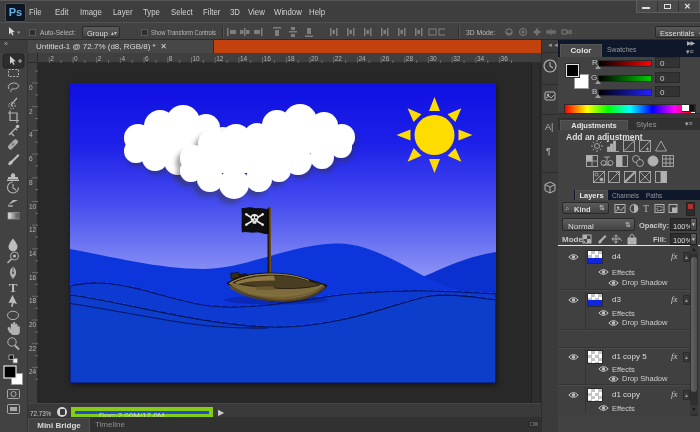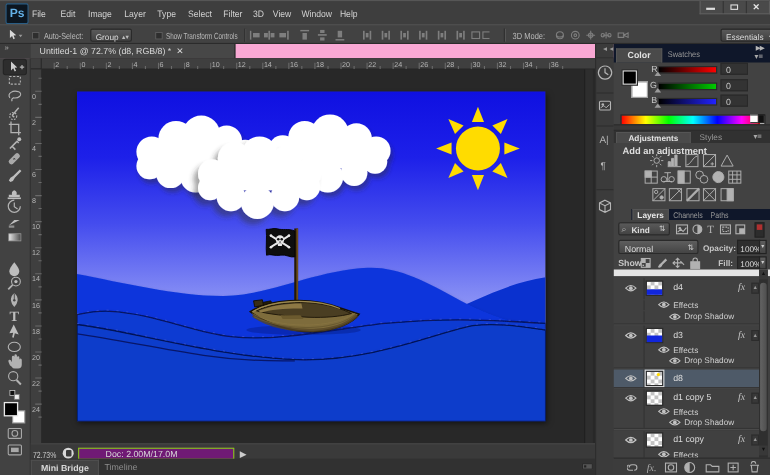--- a/index.html
+++ b/index.html
@@ -103,21 +103,21 @@
           <circle cx="50" cy="5" r="1.5"></circle>
       <path d="M58,3 h5 v4 h-5 z M63,5 l4,-2 v4 z"></path>
     </g>
   </svg>
   <div class="abs" style="left:623px;top:3px;width:53px;height:12px;background:linear-gradient(#595959,#404040);border:1px solid #282828;border-radius:2px;box-sizing:border-box;margin-left:32px;">
      <span class="ob" style="left:4px;top:1.5px;color:#ddd;font-size:7.5px;">Essentials</span>
      <span class="ob" style="left:43px;top:2px;color:#bbb;font-size:5.5px;">▴▾</span>
   </div>
 </div>
 
-<div class="abs" style="left:0;top:40px;width:700px;height:13px;background:#f9a8d4;">
+<div class="abs" style="left:0;top:40px;width:700px;height:13px;background:#c2410c;">
   <div class="abs" style="left:0;top:0;width:28px;height:13px;background:#3c3c3c;color:#aaa;font-size:7px;padding-left:4px;">»</div>
   <div class="abs" style="left:28px;top:0;width:186px;height:13px;background:#474747;border-right:1px solid #2a2a2a;color:#d8d8d8;font-size:8px;line-height:13px;padding-left:8px;box-sizing:border-box;">Untitled-1 @ 72.7% (d8, RGB/8) * &nbsp;✕</div>
 </div>
 
 <div class="abs" style="left:0;top:53px;width:28px;height:379px;background:#424242;border-right:1px solid #333;box-sizing:border-box;" id="toolbar">
 <svg width="27" height="379" viewBox="0 0 27 379">
   <rect x="3" y="1" width="21" height="14" rx="2" fill="#2d2d2d" stroke="#242424"></rect>
   <g stroke="#b2b2b2" fill="none" stroke-width="1">
 
     <path d="M10,3 v8 l2,-2 l1.4,3 1.2,-.6 -1.3,-2.9 2.4,-.2 z" fill="#cfcfcf" stroke="none"></path>
@@ -378,21 +378,21 @@
 
   <div class="abs" style="left:503px;top:10px;width:8px;height:340px;background:#2e2e2e;border-left:1px solid #202020;box-sizing:border-box;"></div>
   <div class="abs" style="left:502px;top:352px;width:10px;height:10px;background:#4a4a4a;border:1px solid #383838;box-sizing:border-box;"></div>
 </div>
 
 <div class="abs" style="left:28px;top:403px;width:513px;height:14px;background:#3a3a3a;border-top:1px solid #474747;box-sizing:border-box;">
   <div class="abs" style="left:2px;top:5px;color:#c9c9c9;font-size:8px;transform-origin:0 0;transform:scaleX(.78);">72.73%</div>
   <div class="abs" style="left:29px;top:3px;width:10px;height:10px;border-radius:50%;background:#d8d8d8;box-sizing:border-box;">
         <div style="position:absolute;left:2.5px;top:2px;width:5px;height:6px;background:#3a3a3a;border-radius:1px;"></div>
       </div>
-  <div class="abs" style="left:43px;top:3px;width:142px;height:11px;background:#701a75;border:1px solid #84cc16;box-sizing:border-box;color:#d8d8d8;font-size:8px;line-height:10px;padding-left:24px;">Doc: 2.00M/17.0M</div>
+  <div class="abs" style="left:43px;top:3px;width:142px;height:11px;background:#1d4ed8;border:4px solid #84cc16;box-sizing:border-box;color:#d8d8d8;font-size:8px;line-height:10px;padding-left:24px;">Doc: 2.00M/17.0M</div>
   <div class="abs" style="left:190px;top:4px;color:#ccc;font-size:8px;">▶</div>
 </div>
 
 <div class="abs" style="left:28px;top:417px;width:513px;height:15px;background:#313131;">
   <div class="abs" style="left:0px;top:1px;width:62px;height:14px;background:#424242;border:1px solid #4f4f4f;border-bottom:none;box-sizing:border-box;color:#d8d8d8;font-size:8px;font-weight:bold;text-align:center;line-height:13px;">Mini Bridge</div>
   <div class="abs" style="left:67px;top:3px;color:#8d8d8d;font-size:8px;">Timeline</div>
   <div class="abs" style="left:501px;top:4px;width:10px;height:6px;background:#555;border:1px solid #2a2a2a;box-sizing:border-box;">
         <div style="position:absolute;left:1px;top:1px;width:2px;height:2px;background:#222;"></div>
       </div>
 </div>
@@ -551,37 +551,37 @@
     <div class="abs" style="left:128px;top:2px;width:7px;height:12px;background:#2c2c2c;border:1px solid #222;">
           <div style="position:absolute;left:1px;top:1px;width:5px;height:5px;background:#b03030;"></div>
         </div>
     <div class="abs" style="left:4px;top:18px;width:73px;height:13px;background:linear-gradient(#5e5e5e,#444);border:1px solid #2a2a2a;border-radius:2px;box-sizing:border-box;">
       <span class="abs" style="left:5px;top:2.5px;color:#ddd;font-size:8px;">Normal</span>
       <span class="abs" style="left:62px;top:2px;color:#ccc;font-size:7px;">⇅</span>
     </div>
     <span class="abs" style="left:81px;top:21px;color:#c6c6c6;font-size:7.5px;font-weight:bold;text-align:right;">Opacity:</span>
     <div class="abs" style="left:112px;top:18px;width:21px;height:13px;background:#2e2e2e;border:1px solid #222;box-sizing:border-box;color:#ddd;font-size:7.5px;padding:2.5px 0 0 2px;">100%</div>
     <div class="abs" style="left:132px;top:18px;width:7px;height:13px;background:linear-gradient(#5e5e5e,#444);border:1px solid #222;box-sizing:border-box;color:#ccc;font-size:5.5px;text-align:center;line-height:11px;">▾</div>
-    <span class="abs" style="left:4px;top:35px;color:#c6c6c6;font-size:8px;font-weight:bold;">Show:</span>
+    <span class="abs" style="left:4px;top:35px;color:#c6c6c6;font-size:8px;font-weight:bold;">Mode:</span>
     <svg class="abs" style="left:24px;top:33px;" width="60" height="12" viewBox="0 0 60 12">
       <g stroke="#b2b2b2" fill="none">
         <rect x="1" y="2" width="8" height="8"></rect>
             <path d="M1,2 h4 v4 h-4 z M5,6 h4 v4 h-4 z" fill="#b2b2b2" stroke="none"></path>
         <path d="M16,10 q1,-3 3,-4 l4,-4 1.5,1.5 -4,4 q-1,2.5 -3,3 z" fill="#b2b2b2" stroke="none"></path>
         <path d="M34,2 v8 M30,6 h8 M32.3,3.5 L34,1.8 l1.7,1.7 M32.3,8.5 L34,10.2 l1.7,-1.7 M31.5,4.3 L29.8,6 l1.7,1.7 M36.5,4.3 L38.2,6 l1.7,1.7" stroke-width="1"></path>
         <rect x="46" y="5" width="8" height="6" fill="#b2b2b2"></rect>
             <path d="M48,5 v-1.5 a2,2 0 0 1 4,0 V5"></path>
       </g>
     </svg>
     <span class="abs" style="left:95px;top:35px;color:#c6c6c6;font-size:7.5px;font-weight:bold;">Fill:</span>
     <div class="abs" style="left:112px;top:33px;width:21px;height:12px;background:#2e2e2e;border:1px solid #222;box-sizing:border-box;color:#ddd;font-size:7.5px;padding:2px 0 0 2px;">100%</div>
     <div class="abs" style="left:132px;top:33px;width:7px;height:12px;background:linear-gradient(#5e5e5e,#444);border:1px solid #222;box-sizing:border-box;color:#ccc;font-size:5.5px;text-align:center;line-height:10px;">▾</div>
   </div>
 
-  <div class="abs" style="left:0;top:205px;width:142px;height:171px;background:#404040;border-top:6px solid #e5e5e5;box-sizing:border-box;" id="layerlist">
+  <div class="abs" style="left:0;top:205px;width:142px;height:171px;background:#404040;border-top:1px solid #e5e5e5;box-sizing:border-box;" id="layerlist">
 <div class="abs" style="left:0;top:2px;width:132px;height:19px;">
           <svg class="abs" style="left:10px;top:5px;" width="11" height="8" viewBox="0 0 11 8">
             <path d="M.8,4 Q5.5,-.8 10.2,4 Q5.5,8.8 .8,4 Z" fill="none" stroke="#c2c2c2" stroke-width="1"></path>
             <circle cx="5.5" cy="4" r="1.7" fill="#c2c2c2"></circle>
           </svg>
           <div class="abs" style="left:27px;top:0;width:1px;height:19px;background:#333;"></div>
           <div class="abs" style="left:29px;top:2px;width:16px;height:14px;background-image:conic-gradient(#c4c4c4 25%,#fff 0 50%,#c4c4c4 0 75%,#fff 0);background-size:7px 7px;border:1px solid #2a2a2a;box-sizing:border-box;">
             <div style="position:absolute;left:0;bottom:0;width:100%;height:5px;background:#1126dc;"></div>
           </div>
           <span class="abs" style="left:54px;top:4px;color:#dcdcdc;font-size:8px;">d4</span>
@@ -628,31 +628,20 @@
         </div>
 <div class="abs" style="left:0;top:72px;width:132px;height:10.5px;">
           <div class="abs" style="left:27px;top:0;width:1px;height:10.5px;background:#333;"></div>
           <svg class="abs" style="left:50px;top:1.0px;" width="11" height="8" viewBox="0 0 11 8">
             <path d="M.8,4 Q5.5,-.8 10.2,4 Q5.5,8.8 .8,4 Z" fill="none" stroke="#c2c2c2" stroke-width="1"></path>
             <circle cx="5.5" cy="4" r="1.7" fill="#c2c2c2"></circle>
           </svg>
           <span class="abs" style="left:64px;top:0.0px;color:#cfcfcf;font-size:7.5px;">Drop Shadow</span>
         </div>
 <div class="abs" style="left:0;top:82.5px;width:132px;height:2px;background:#343434;border-bottom:1px solid #4a4a4a;box-sizing:border-box;"></div>
-<div class="abs" style="left:0;top:84.5px;width:132px;height:16px;background:#4e5a68;">
-          <svg class="abs" style="left:10px;top:4px;" width="11" height="8" viewBox="0 0 11 8">
-            <path d="M.8,4 Q5.5,-.8 10.2,4 Q5.5,8.8 .8,4 Z" fill="none" stroke="#c2c2c2" stroke-width="1"></path>
-            <circle cx="5.5" cy="4" r="1.7" fill="#c2c2c2"></circle>
-          </svg>
-          <div class="abs" style="left:27px;top:0;width:1px;height:16px;background:#333;"></div>
-          <div class="abs" style="left:29px;top:1px;width:16px;height:14px;background-image:conic-gradient(#c4c4c4 25%,#fff 0 50%,#c4c4c4 0 75%,#fff 0);background-size:7px 7px;border:1px solid #2a2a2a;box-sizing:border-box;outline:1px solid #dcdcdc;">
-            <div style="position:absolute;right:2px;top:1px;width:3px;height:3px;background:#ffd900;border-radius:50%;"></div>
-          </div>
-          <span class="abs" style="left:54px;top:3px;color:#dcdcdc;font-size:8px;">d8</span>
-        </div>
 <div class="abs" style="left:0;top:100.5px;width:132px;height:2px;background:#343434;border-bottom:1px solid #4a4a4a;box-sizing:border-box;"></div>
 <div class="abs" style="left:0;top:102.5px;width:132px;height:16px;">
           <svg class="abs" style="left:10px;top:4px;" width="11" height="8" viewBox="0 0 11 8">
             <path d="M.8,4 Q5.5,-.8 10.2,4 Q5.5,8.8 .8,4 Z" fill="none" stroke="#c2c2c2" stroke-width="1"></path>
             <circle cx="5.5" cy="4" r="1.7" fill="#c2c2c2"></circle>
           </svg>
           <div class="abs" style="left:27px;top:0;width:1px;height:16px;background:#333;"></div>
           <div class="abs" style="left:29px;top:1px;width:16px;height:14px;background-image:conic-gradient(#c4c4c4 25%,#fff 0 50%,#c4c4c4 0 75%,#fff 0);background-size:7px 7px;border:1px solid #2a2a2a;box-sizing:border-box;"></div>
           <span class="abs" style="left:54px;top:3px;color:#dcdcdc;font-size:8px;">d1 copy 5</span>
           <span class="abs" style="left:113px;top:2px;color:#c8c8c8;font-size:9px;font-style:italic;font-family:Liberation Serif,serif;">fx</span>
@@ -689,36 +678,20 @@
 <div class="abs" style="left:0;top:157.5px;width:132px;height:9.5px;">
           <div class="abs" style="left:27px;top:0;width:1px;height:9.5px;background:#333;"></div>
           <svg class="abs" style="left:40px;top:0.0px;" width="11" height="8" viewBox="0 0 11 8">
             <path d="M.8,4 Q5.5,-.8 10.2,4 Q5.5,8.8 .8,4 Z" fill="none" stroke="#c2c2c2" stroke-width="1"></path>
             <circle cx="5.5" cy="4" r="1.7" fill="#c2c2c2"></circle>
           </svg>
           <span class="abs" style="left:54px;top:0.0px;color:#cfcfcf;font-size:7.5px;">Effects</span>
         </div>
 </div>
 
-  <div class="abs" style="left:0;top:376px;width:142px;height:16px;background:#3c3c3c;border-top:1px solid #2b2b2b;box-sizing:border-box;">
-    <svg class="abs" style="left:12px;top:2px;" width="125" height="12" viewBox="0 0 125 12">
-      <g stroke="#b0b0b0" fill="none">
-        <path d="M2,6 a2.5,2.5 0 0 1 2.5,-2.5 h2 a2.5,2.5 0 0 1 0,5 m-1,0 h-3 a2.5,2.5 0 0 1 -1,-4.8"></path>
-        <text x="18" y="9" font-size="9" font-style="italic" fill="#b0b0b0" stroke="none" font-family="Liberation Serif,serif">fx.</text>
-        <rect x="35" y="2" width="10" height="8"></rect>
-            <circle cx="40" cy="6" r="2.5"></circle>
-        <circle cx="57" cy="6" r="4.5"></circle>
-            <path d="M57,1.5 a4.5,4.5 0 0 0 0,9 z" fill="#b0b0b0" stroke="none"></path>
-        <path d="M72,3.5 h4 l1.5,1.5 h6 v5 h-11.5 z"></path>
-        <rect x="92" y="2" width="9" height="8"></rect>
-            <path d="M94,6 h5 M96.5,3.5 v5"></path>
-        <path d="M112,4 h8 m-7,0 l.7,6 h4.6 l.7,-6 m-6,-1.5 a2,2 0 0 1 4,0"></path>
-      </g>
-    </svg>
-  </div>
 
   <div class="abs" style="left:132px;top:205px;width:8px;height:171px;background:#2f2f2f;">
     <div class="abs" style="left:0px;top:0px;width:8px;height:9px;background:#383838;color:#111;font-size:5px;text-align:center;line-height:9px;">▲</div>
     <div class="abs" style="left:1px;top:12px;width:6px;height:135px;background:linear-gradient(90deg,#636363,#4e4e4e);border-radius:3px;"></div>
     <div class="abs" style="left:0px;top:160px;width:8px;height:9px;background:#383838;color:#111;font-size:5px;text-align:center;line-height:9px;">▼</div>
   </div>
 </div>
 
 </div>
 

